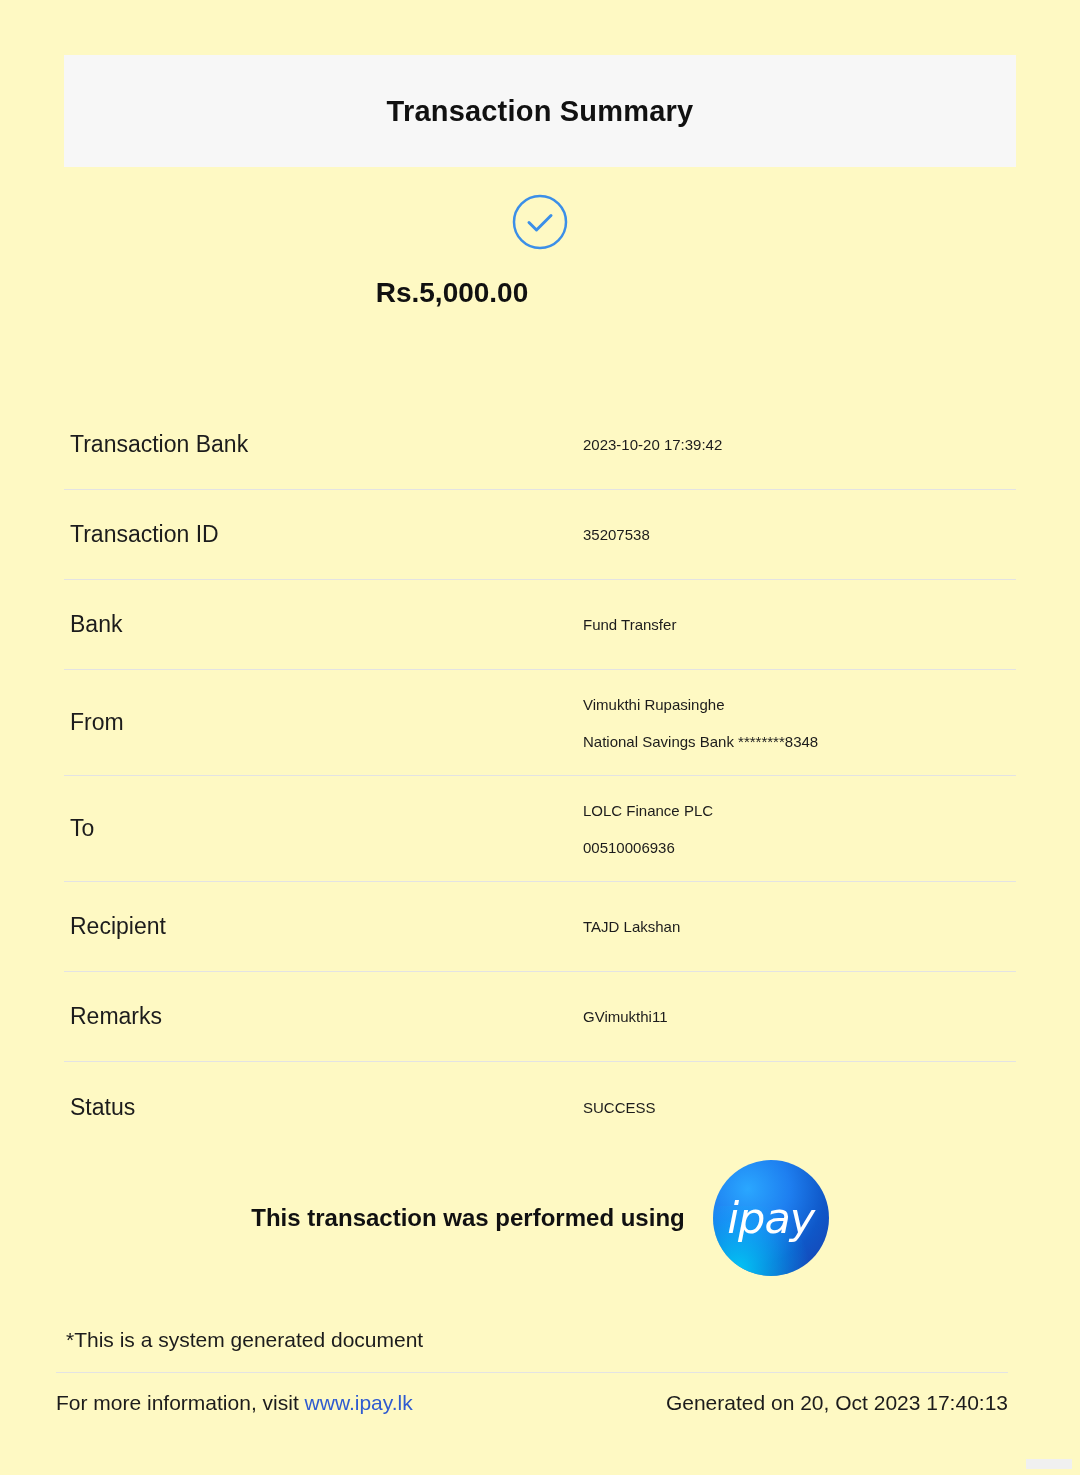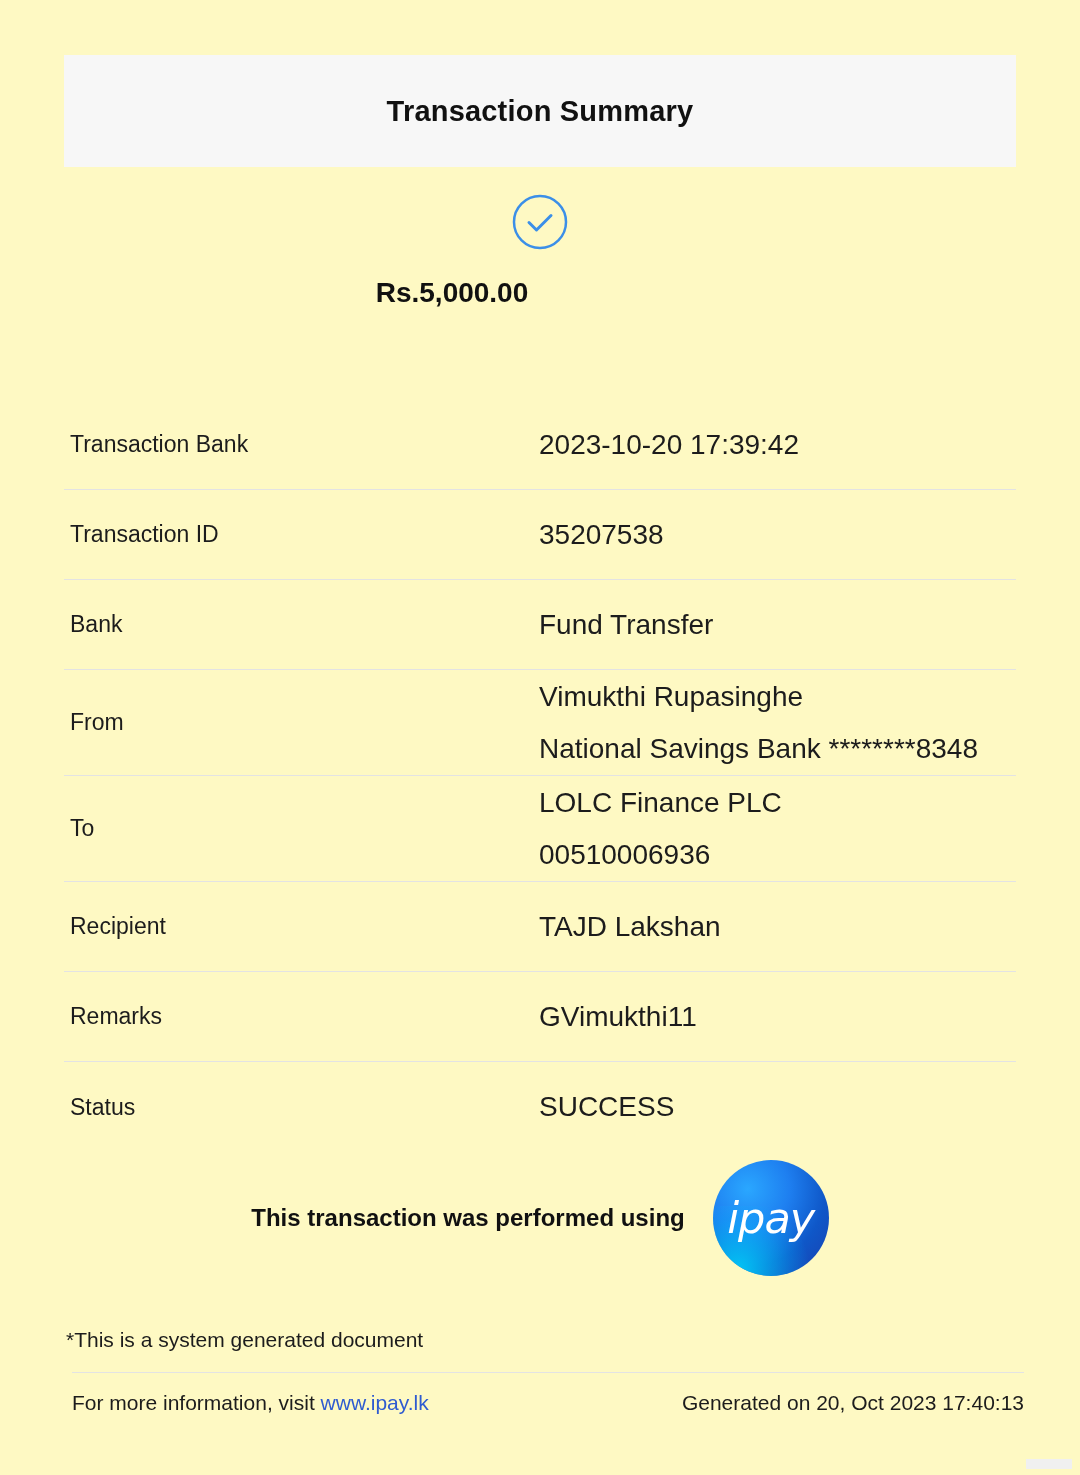--- a/index.html
+++ b/index.html
@@ -80,22 +80,23 @@
   .row .label {
     width: 475px;
     flex: 0 0 475px;
     font-size: 23px;
     color: #1c1c1c;
     padding-left: 6px;
     box-sizing: border-box;
   }
   .row .value {
     flex: 1;
-    font-size: 28px;
-    color: #1c1c1c;
+    font-size: 15px;
+    color: #1c1c1c;
+    margin-left: 44px;
   }
   .value .line {
     display: block;
   }
   .value .line + .line {
     margin-top: 20px;
   }
   .row.two-line {
     min-height: 106px;
   }
@@ -144,21 +145,21 @@
   }
   .sysnote {
     position: absolute;
     left: 66px;
     top: 1328px;
     font-size: 21px;
     color: #1c1c1c;
   }
   .bottom-bar {
     position: absolute;
-    left: 72px;
+    left: 56px;
     top: 1372px;
     width: 952px;
     border-top: 1px solid #e3e3e3;
     padding-top: 18px;
     display: flex;
     align-items: center;
     justify-content: space-between;
     font-size: 21px;
     color: #1c1c1c;
     box-sizing: border-box;

